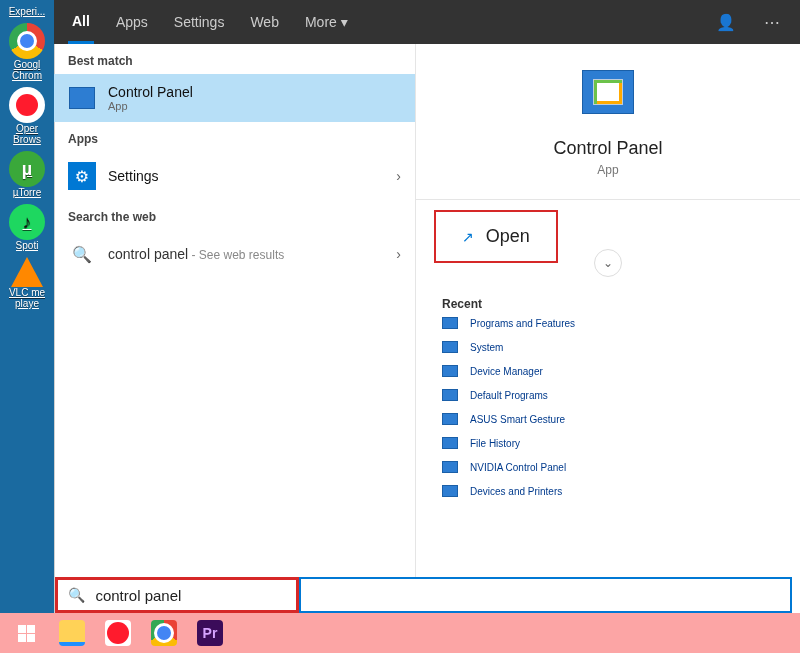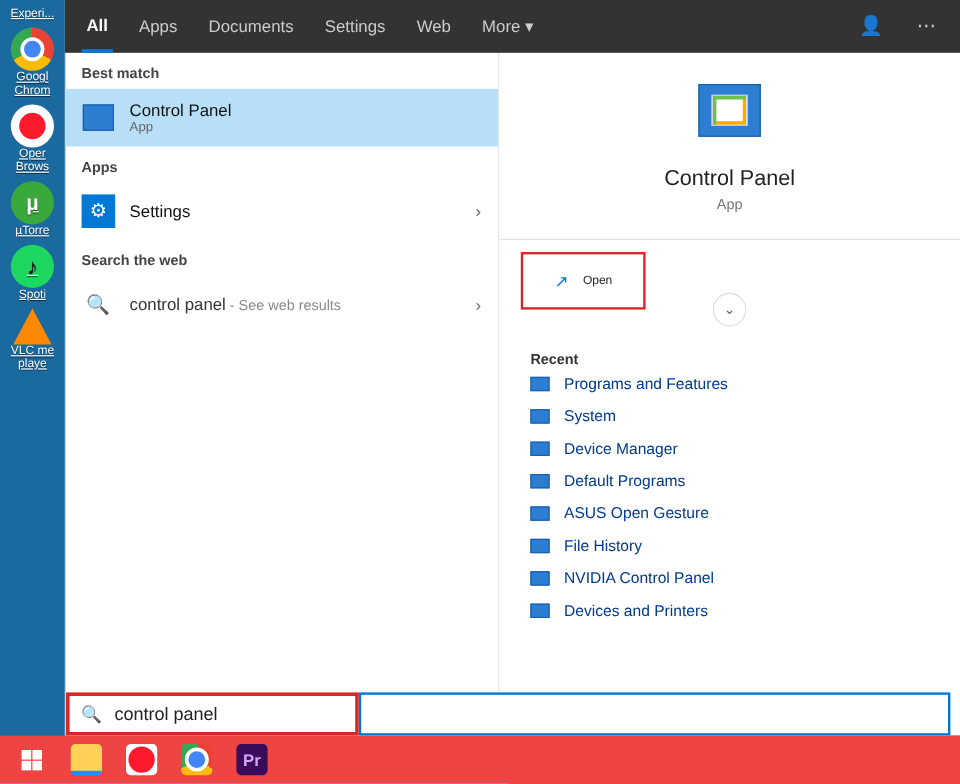--- a/index.html
+++ b/index.html
@@ -40,38 +40,38 @@
 
   .right { flex:1; display:flex; flex-direction:column; align-items:stretch; padding-top:26px; overflow:hidden;}
   .hero { display:flex; flex-direction:column; align-items:center; padding-bottom:22px; border-bottom:1px solid #e5e5e5;}
   .hero-icn { width:52px; height:44px; background:#2d7dd2; border:1px solid #1a5fa8; display:flex; align-items:center; justify-content:center; margin-bottom:24px;}
   .hero-icn::after{content:"";width:28px;height:24px;background:#fff;border:1px solid #bcd; box-shadow:inset 3px 3px 0 #6cc24a, inset -3px -3px 0 #ffaa00;}
   .hero h1{ font-size:18px; font-weight:400; color:#222; margin-bottom:4px;}
   .hero .sub{ font-size:12px; color:#777;}
 
   .open-row{ display:flex; align-items:center; gap:12px; padding:14px 26px; cursor:pointer; border:2px solid #d62828; width:max-content; margin:10px 0 0 18px; }
   .open-row .oi{ color:#0078d4; font-size:14px;}
-  .open-row span.lab{ font-size:10px; color:#222;}
+  .open-row span.lab{ font-size:18px; color:#222;}
 
   .expander{ display:flex; justify-content:center; margin-top:-14px;}
   .expander div{ width:28px;height:28px;border:1px solid #ddd;border-radius:50%;background:#fff;display:flex;align-items:center;justify-content:center;color:#666;font-size:12px;cursor:pointer;}
 
   .recent{ padding:20px 26px 6px;}
   .recent h2{ font-size:12px; font-weight:600; color:#333; margin-bottom:0;}
-  .rlink{ display:flex; align-items:center; gap:12px; padding:6px 0; font-size:13px; color:#003a8c; cursor:pointer;}
+  .rlink{ display:flex; align-items:center; gap:12px; padding:6px 0; font-size:10px; color:#003a8c; cursor:pointer;}
   .cp-mini{ width:16px;height:12px;background:#2d7dd2;border:1px solid #1a5fa8;}
 
   
   .searchbar { position:absolute; left:55px; bottom:40px; width:244px; height:36px; border:3px solid #d62828; background:#fff; display:flex; align-items:center; padding:0 10px; gap:10px; z-index:3;}
   .searchbar .mag{ color:#555; font-size:14px;}
   .searchbar input{ border:none; outline:none; font-size:15px; color:#222; width:100%;}
   .searchext{ position:absolute; left:299px; bottom:40px; right:8px; height:36px; border:2px solid #0078d4; background:#fff; z-index:2;}
 
   
-  .taskbar{ position:absolute; bottom:0; left:0; right:0; height:40px; background:#ef4444; display:flex; align-items:center; padding:0 4px; gap:2px;}
+  .taskbar{ position:absolute; bottom:0; left:0; right:0; height:40px; background:#fca5a5; display:flex; align-items:center; padding:0 4px; gap:2px;}
   .tb{ width:44px; height:40px; display:flex; align-items:center; justify-content:center; cursor:pointer; color:#fff;}
   .tb.start .winlogo{ display:grid; grid-template-columns:8px 8px; grid-template-rows:8px 8px; gap:1px;}
   .tb.start .winlogo span{ background:#fff;}
   .tb .blob{ width:26px;height:26px;border-radius:4px;display:flex;align-items:center;justify-content:center;font-size:14px;}
   .fe{background:#ffd257;border-bottom:4px solid #1f8fff;}
   .pr{background:#3b0c5a;color:#d6a3ff;font-weight:bold;font-size:11px;border-radius:2px;}
 </style>
 </head>
 <body>
 
@@ -101,21 +101,20 @@
     <div class="vlc"></div>
     <span class="lbl">VLC me
 playe</span>
   </div>
 </div>
 
 <div class="flyout">
   <div class="tabs">
     <div class="tab active">All</div>
     <div class="tab">Apps</div>
-    <div class="tab">Documents</div>
     <div class="tab">Settings</div>
     <div class="tab">Web</div>
     <div class="tab"><span>More</span>&nbsp;▾</div>
     <div class="sp"></div>
     <div class="ico">👤</div>
     <div class="ico">⋯</div>
   </div>
 
   <div class="body">
     <div class="left">
@@ -175,21 +174,21 @@
         <div class="rlink">
             <div class="cp-mini"></div>
             <span>Device Manager</span>
           </div>
         <div class="rlink">
             <div class="cp-mini"></div>
             <span>Default Programs</span>
           </div>
         <div class="rlink">
             <div class="cp-mini"></div>
-            <span>ASUS Open Gesture</span>
+            <span>ASUS Smart Gesture</span>
           </div>
         <div class="rlink">
             <div class="cp-mini"></div>
             <span>File History</span>
           </div>
         <div class="rlink">
             <div class="cp-mini"></div>
             <span>NVIDIA Control Panel</span>
           </div>
         <div class="rlink">

